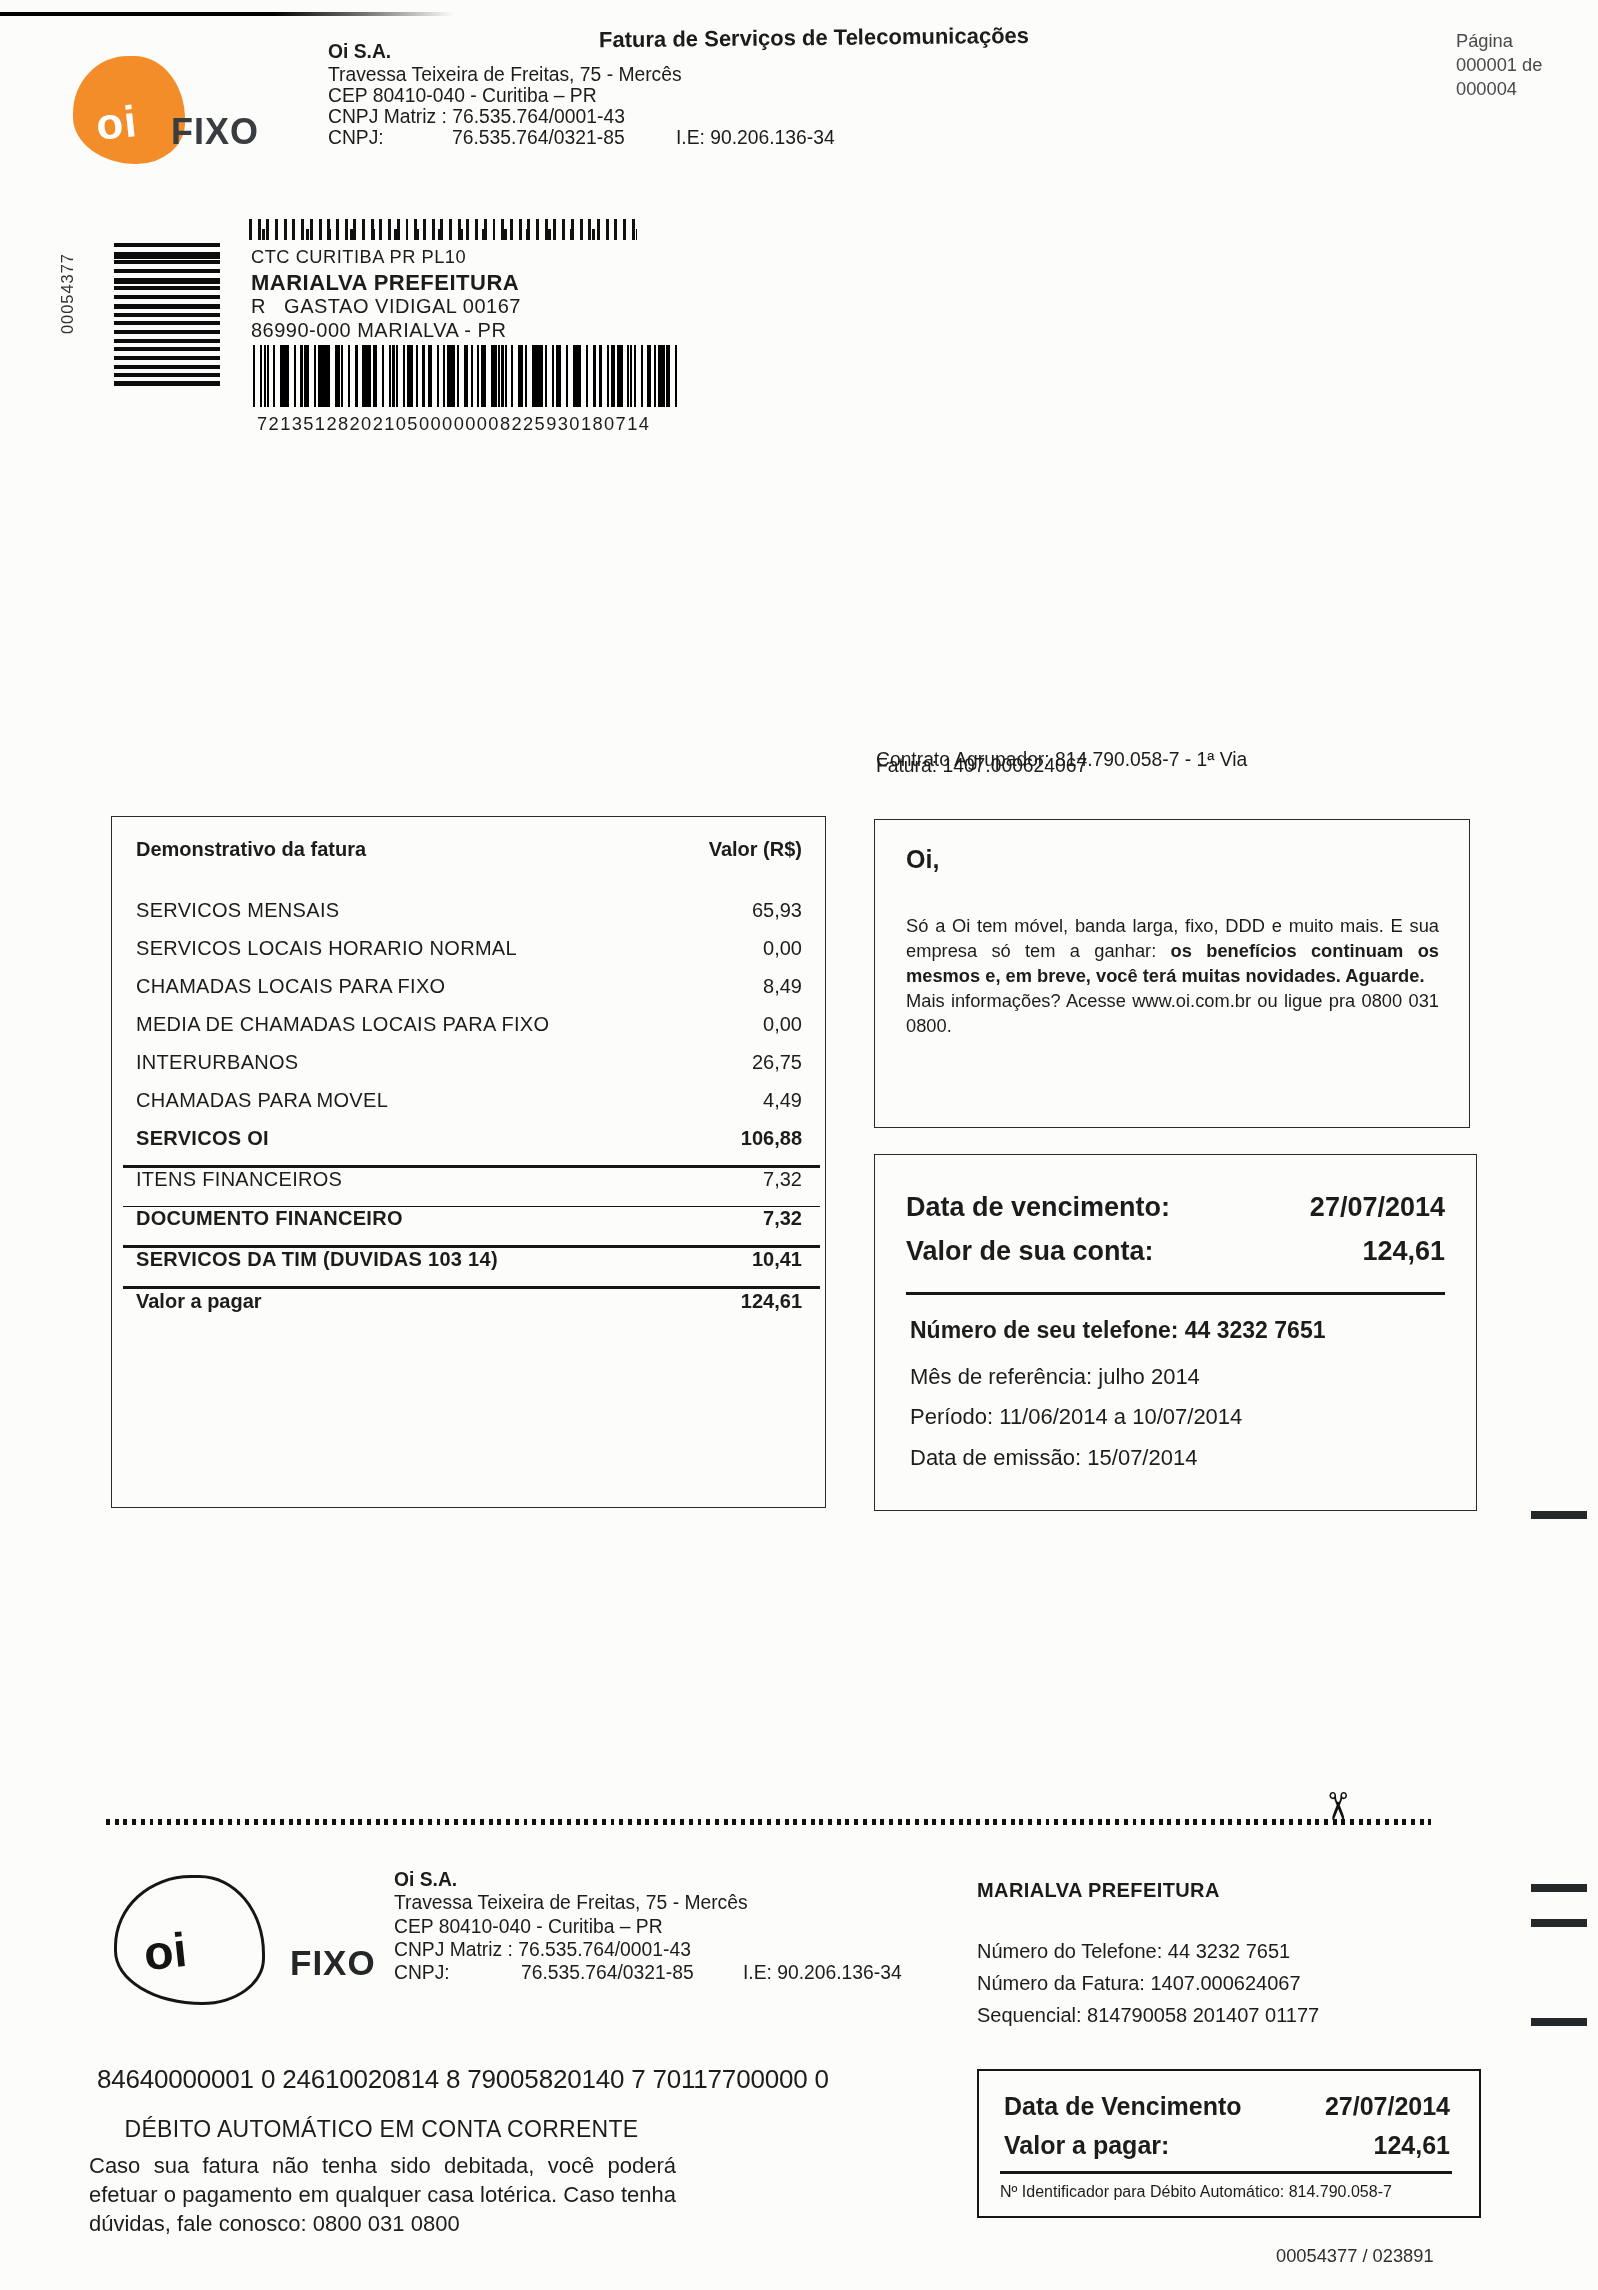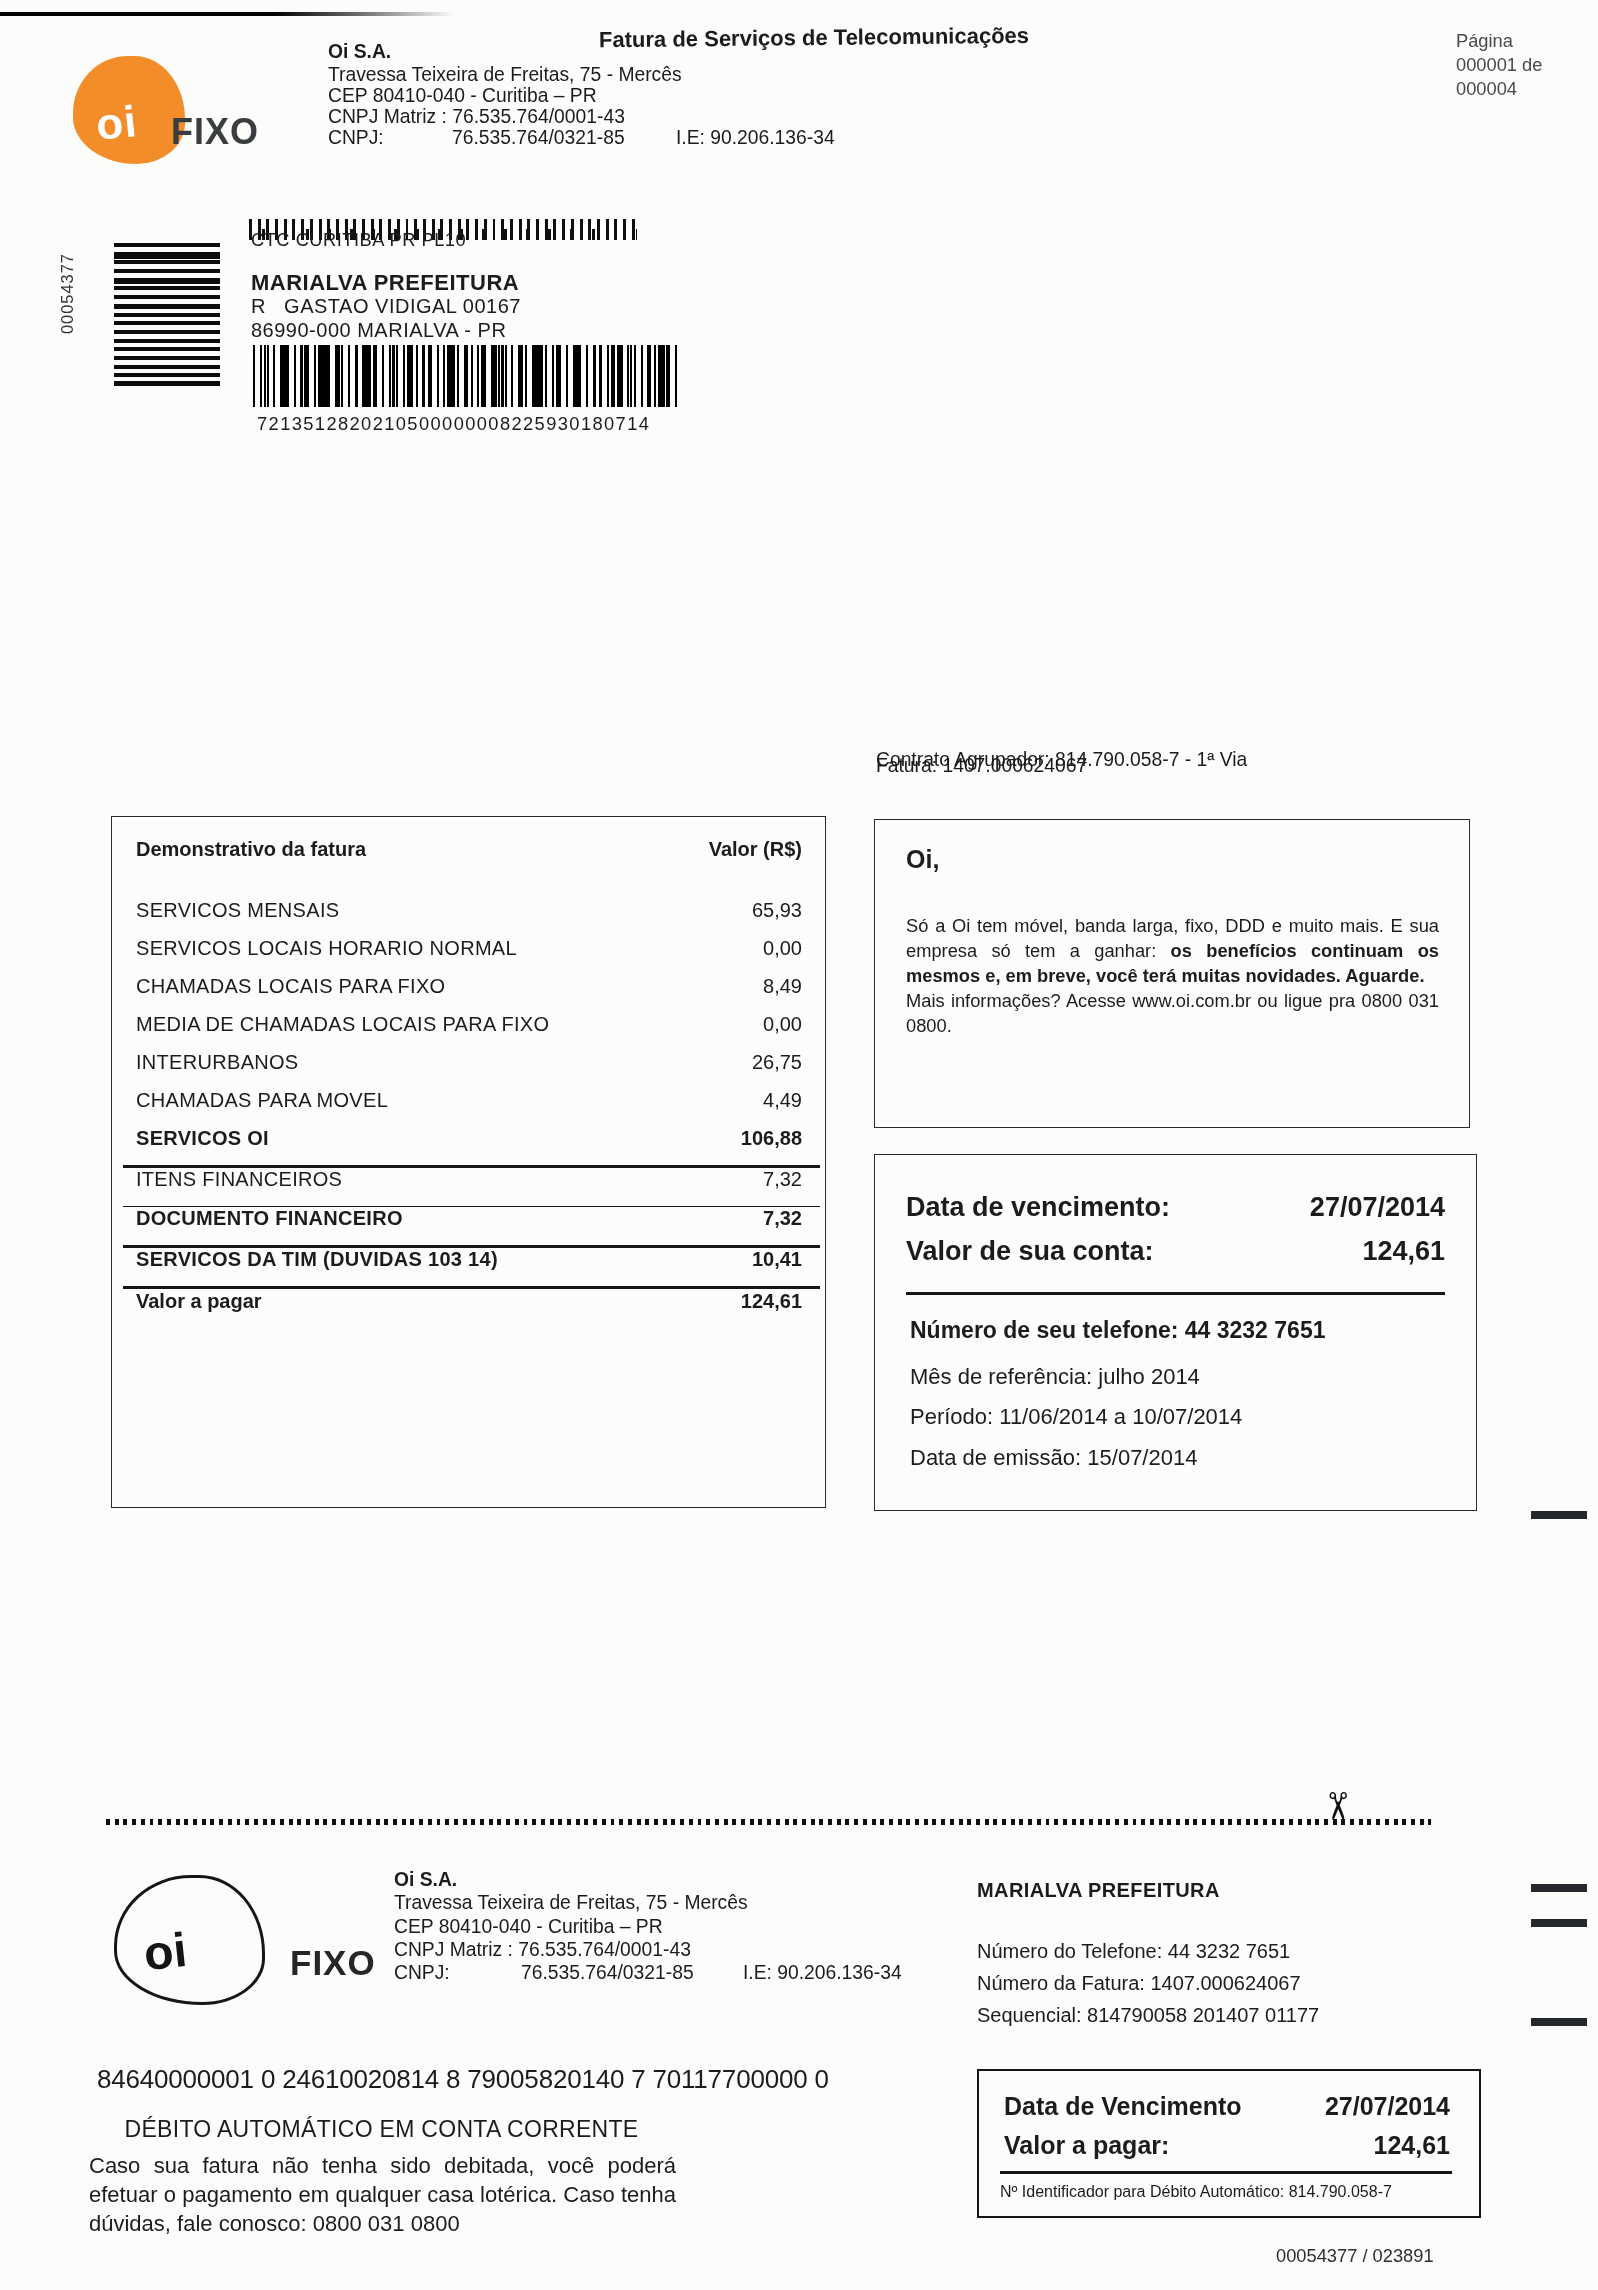--- a/index.html
+++ b/index.html
@@ -108,21 +108,21 @@
   <div class="abs pageinfo" style="left:1456px;top:29px;">
     <div>Página</div>
     <div>000001 de</div>
     <div>000004</div>
   </div>
 
   <div class="abs postal-ticks"></div>
   <div class="abs stack-block"></div>
   <div class="abs side-num">00054377</div>
 
-  <div class="abs sortline" style="left:251px;top:229px;">CTC CURITIBA PR PL10</div>
+  <div class="abs sortline" style="left:251px;top:246px;">CTC CURITIBA PR PL10</div>
   <div class="abs rec-name" style="left:251px;top:270px;">MARIALVA PREFEITURA</div>
   <div class="abs rec-line" style="left:251px;top:295px;white-space:pre;">R   GASTAO VIDIGAL 00167</div>
   <div class="abs rec-line" style="left:251px;top:319px;">86990-000 MARIALVA - PR</div>
 
   <div class="abs code128"></div>
   <div class="abs code128-num" style="left:257px;top:413px;">7213512820210500000008225930180714</div>
 
   <div class="abs ref-line" style="left:876px;top:753px;">Fatura: 1407.000624067</div>
   <div class="abs ref-line" style="left:876px;top:747px;text-align:center;">Contrato Agrupador: 814.790.058-7 - 1ª Via</div>
 

